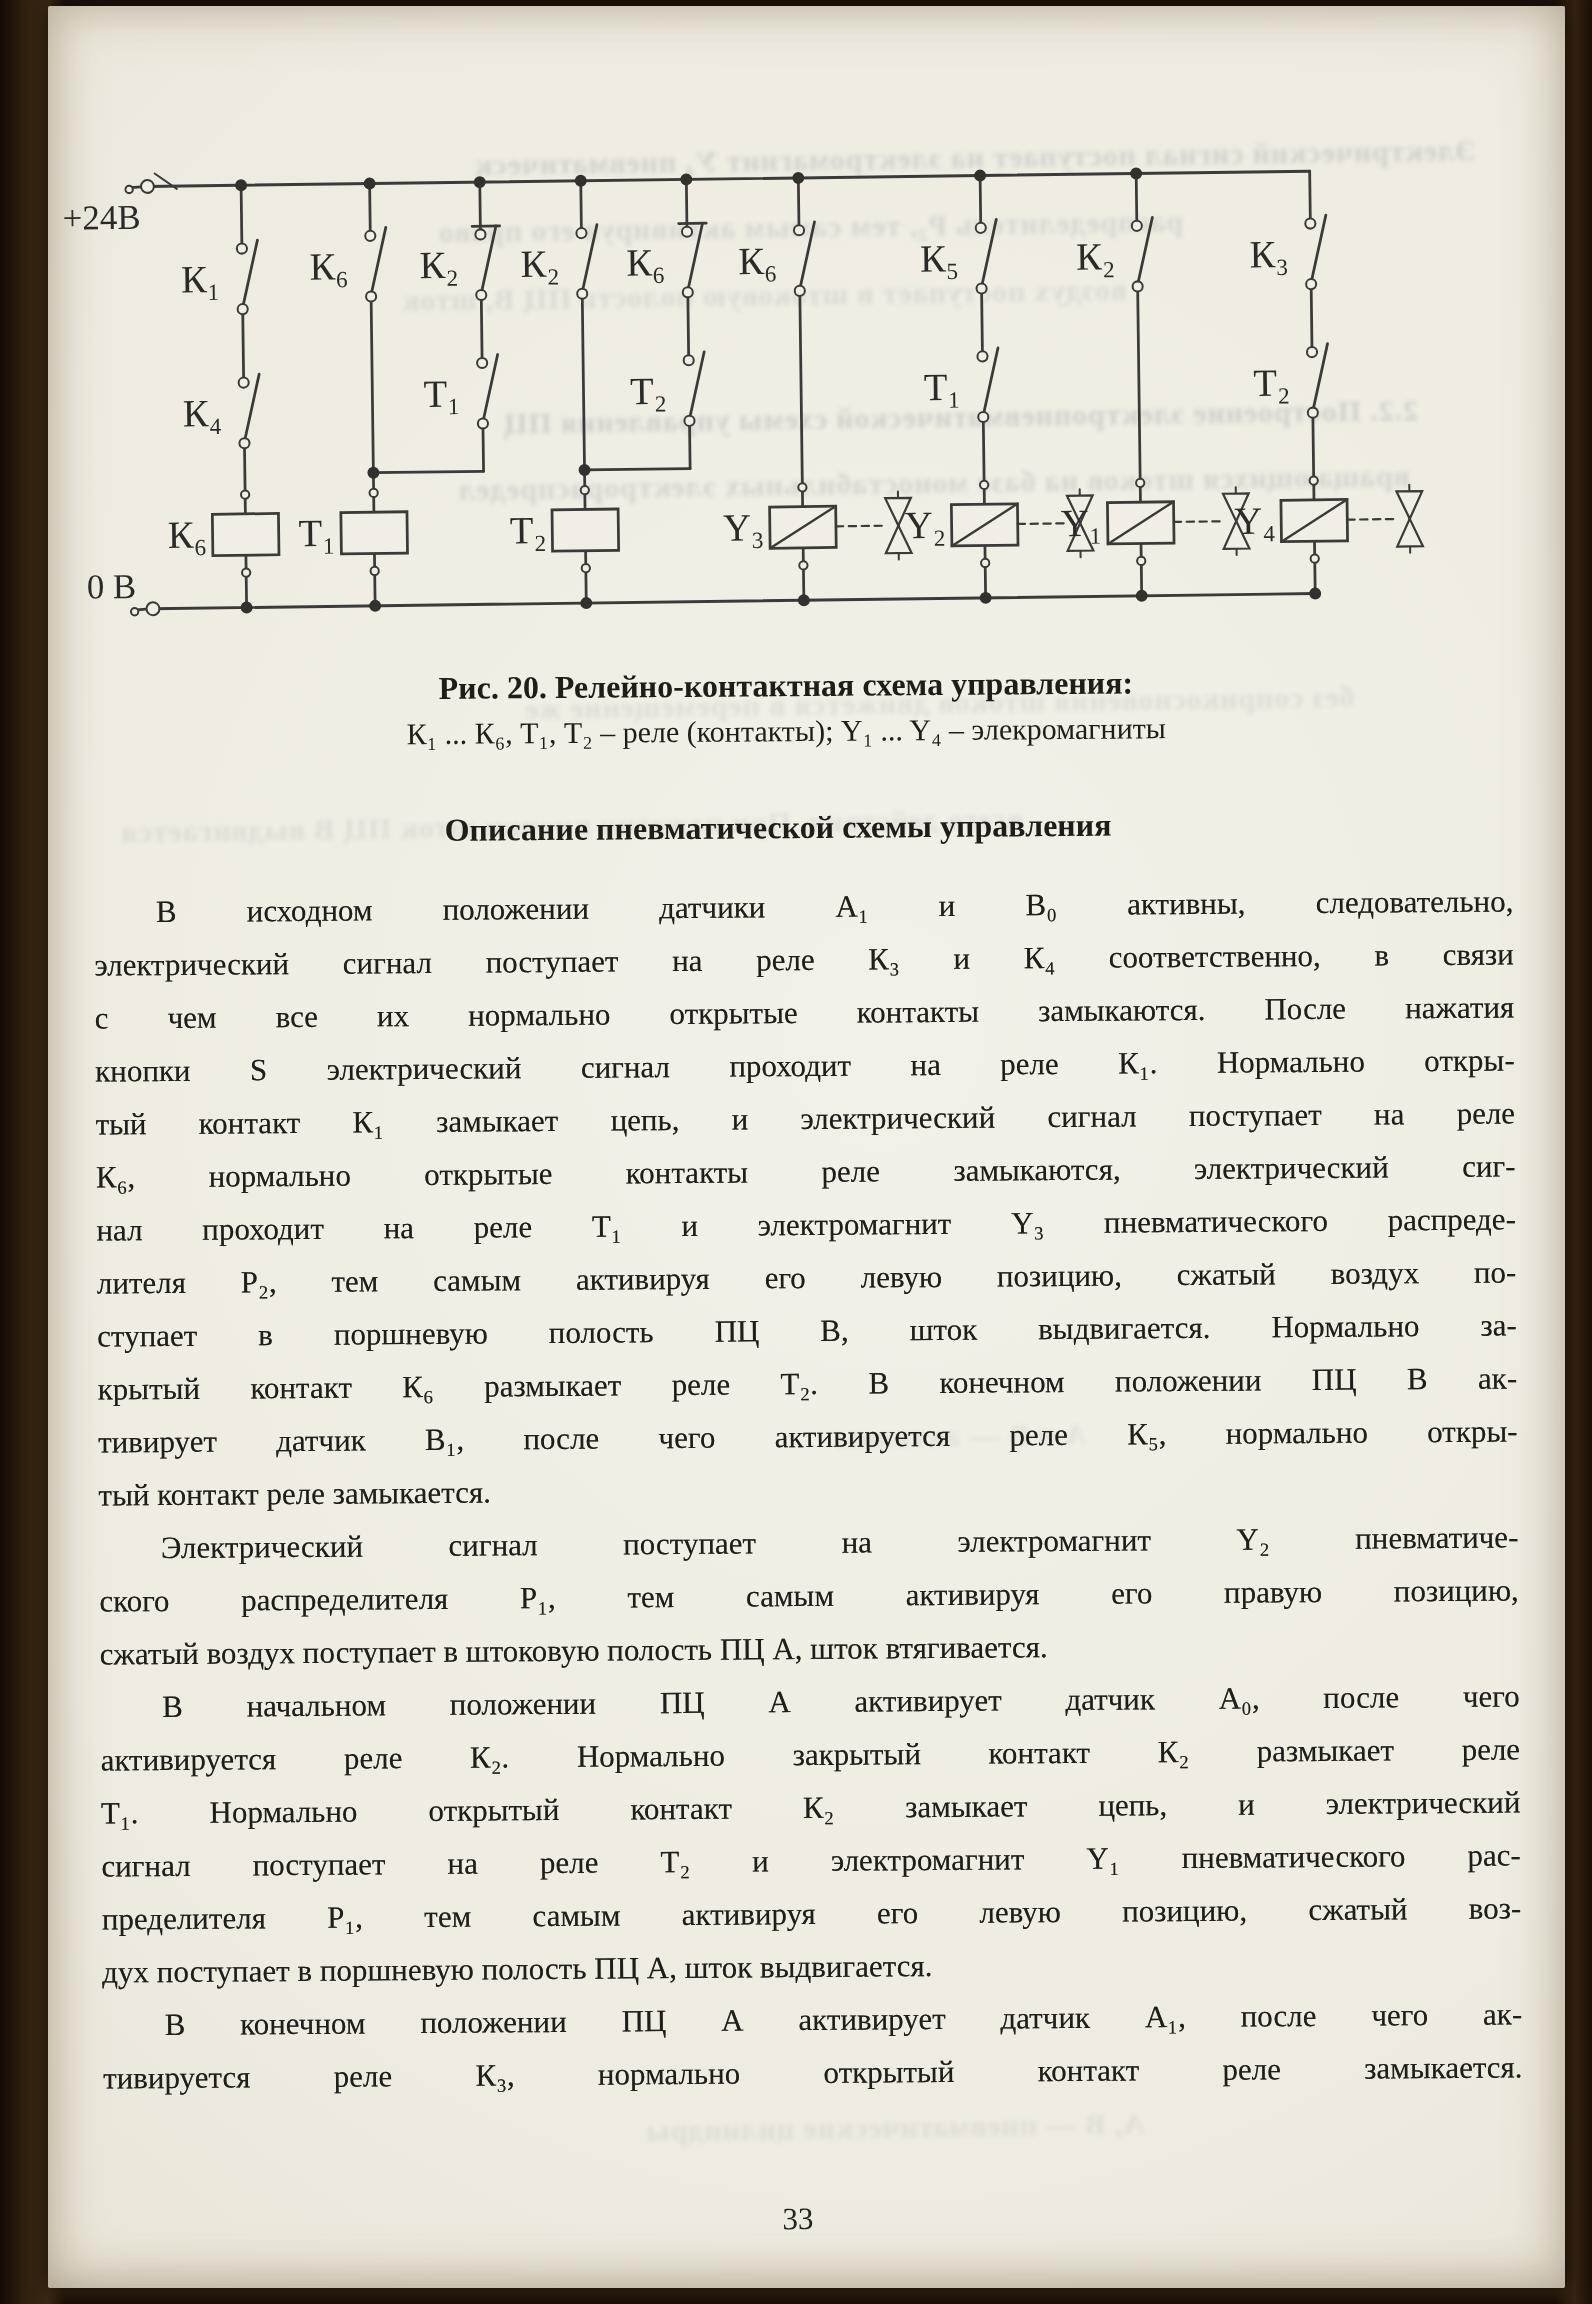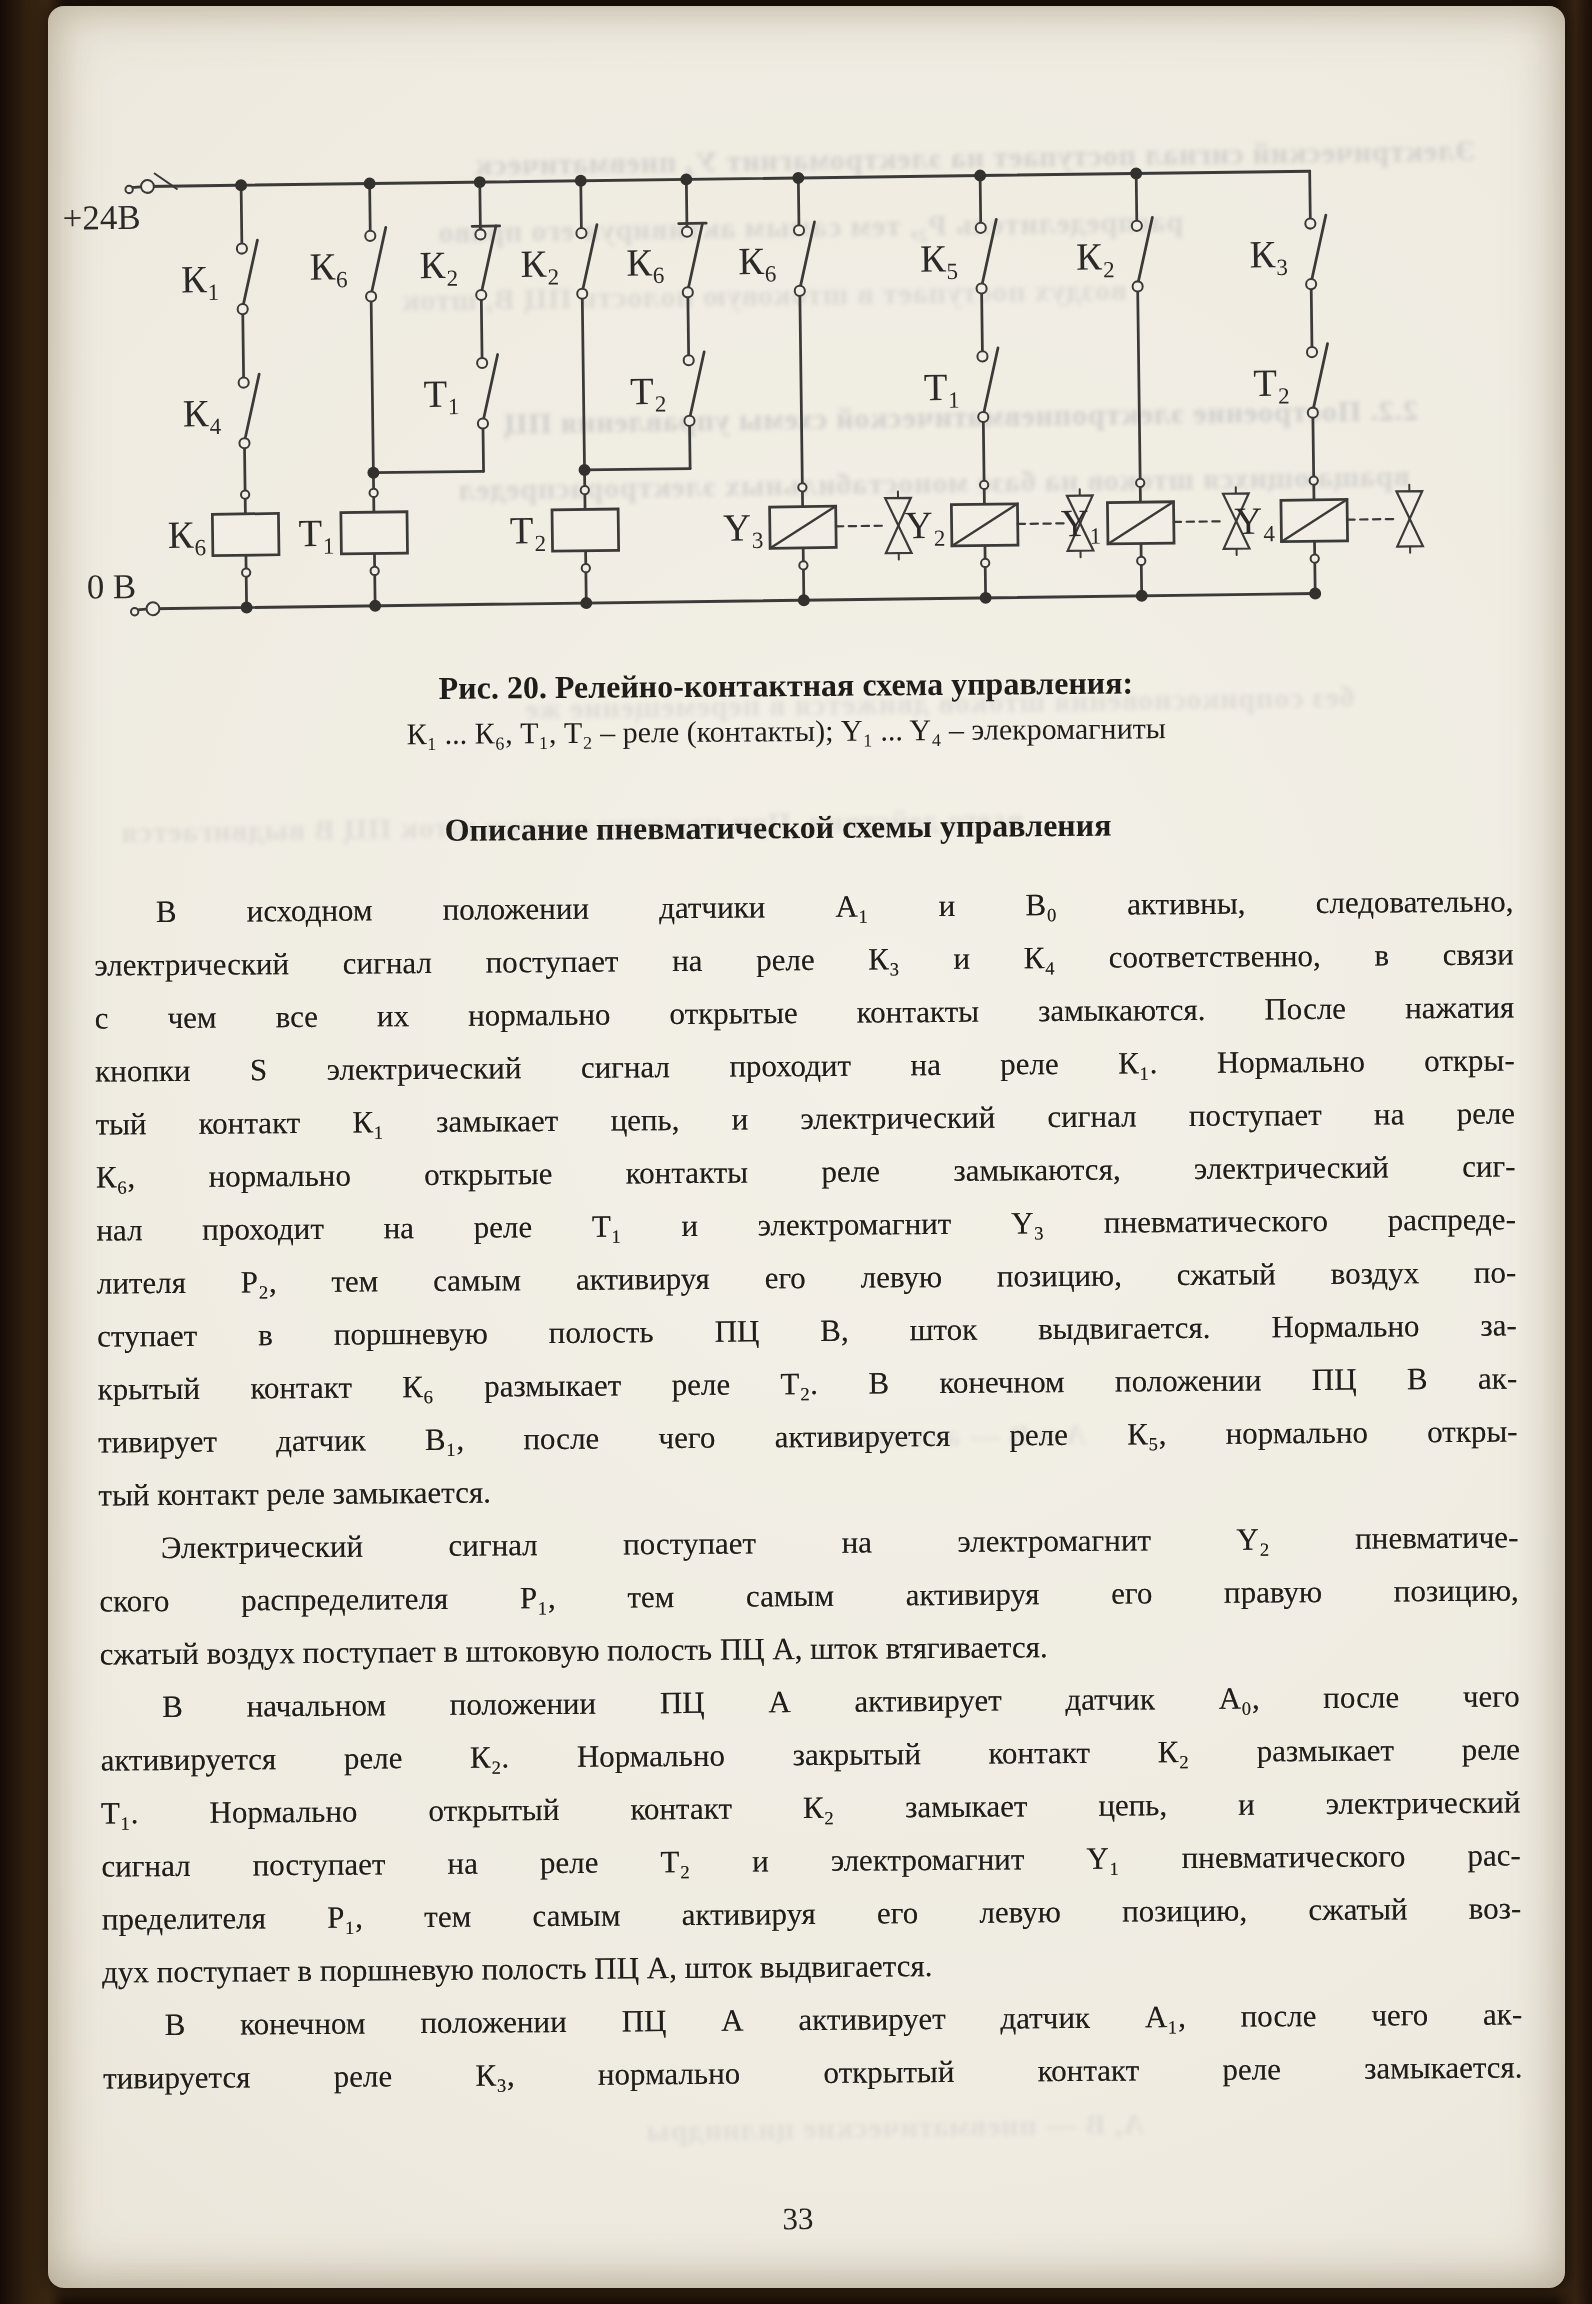--- a/index.html
+++ b/index.html
@@ -5,21 +5,21 @@
   html,body{margin:0;padding:0;width:1592px;height:2305px;overflow:hidden;
     background:linear-gradient(90deg,#1a0e08 0%,#2b1a10 4%,#33201400 6%) ,#2a1a10;
     font-family:"Liberation Serif","DejaVu Serif",serif;}
   .surround{position:absolute;inset:0;background:
      linear-gradient(90deg,#150b06 0px,#32210f 27.5px,#3a2713 48px,rgba(0,0,0,0) 64px),
      linear-gradient(270deg,#190e07 0px,#362312 16.5px,rgba(0,0,0,0) 37px),
      linear-gradient(180deg,#1d1209 0px,rgba(0,0,0,0) 13px),
      linear-gradient(0deg,#170d06 0px,#30200f 13px,rgba(0,0,0,0) 27.5px),#241710;}
   .page{position:absolute;left:48px;top:5.5px;right:27.5px;bottom:16.5px;
     background:radial-gradient(ellipse 120% 90% at 55% 45%, #f3f0e7 0%, #efebe1 55%, #e7e2d4 88%, #ded8c6 100%);
-    border-radius:16px;box-shadow:0 0 20px rgba(0,0,0,.55);overflow:hidden;}
+    border-radius:2px;box-shadow:0 0 20px rgba(0,0,0,.55);overflow:hidden;}
   .page::after{content:"";position:absolute;inset:0;pointer-events:none;
     box-shadow:inset 0 0 64px rgba(110,90,55,.22), inset -9.2px -13px 37px rgba(100,80,50,.18), inset 13px 7.3px 33px rgba(120,100,60,.14);}
   .tilt{position:absolute;inset:0;transform:rotate(-0.45deg);transform-origin:50% 40%;}
   
   .bleed-layer{position:absolute;inset:0;z-index:1;}
   .bleed{position:absolute;transform:scaleX(-1) rotate(.4deg);filter:blur(2px);
     color:#5f6574;font-weight:bold;font-size:30px;white-space:nowrap;letter-spacing:0.9px;}
   
   #circuit{position:absolute;left:-48px;top:79px;width:1592px;height:579px;z-index:2;
     transform:rotate(-0.3deg);transform-origin:60% 50%;}

